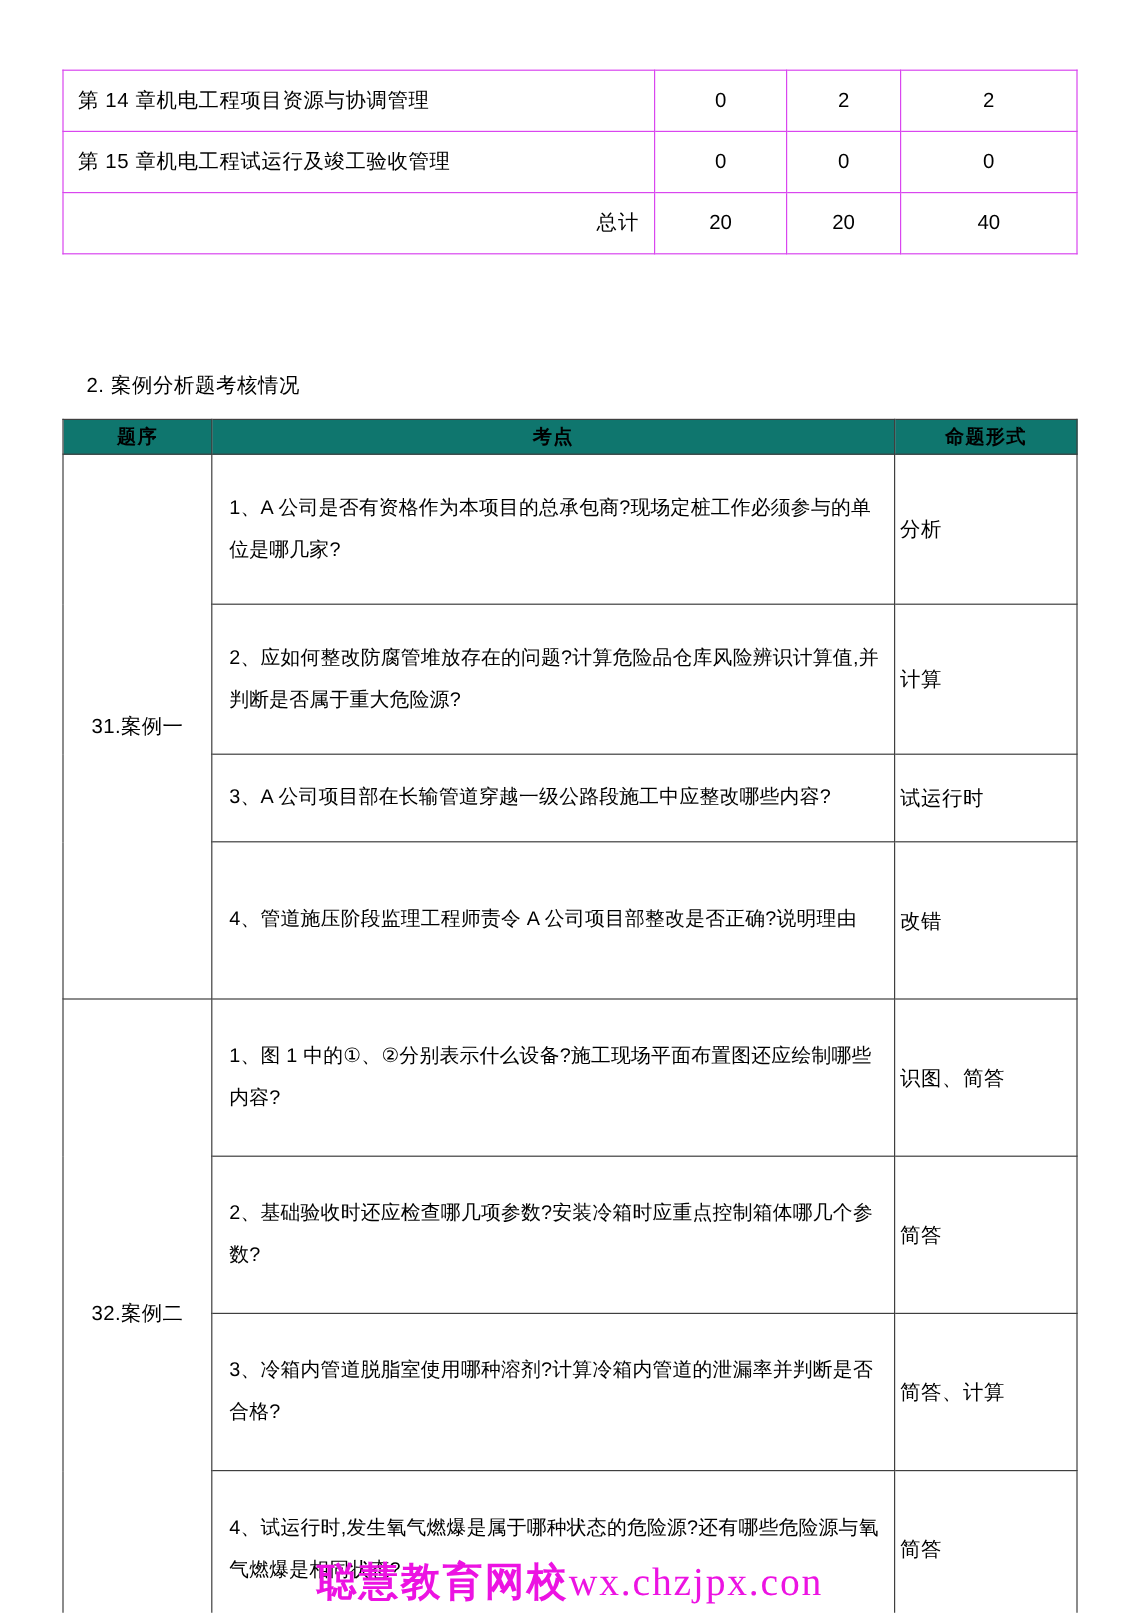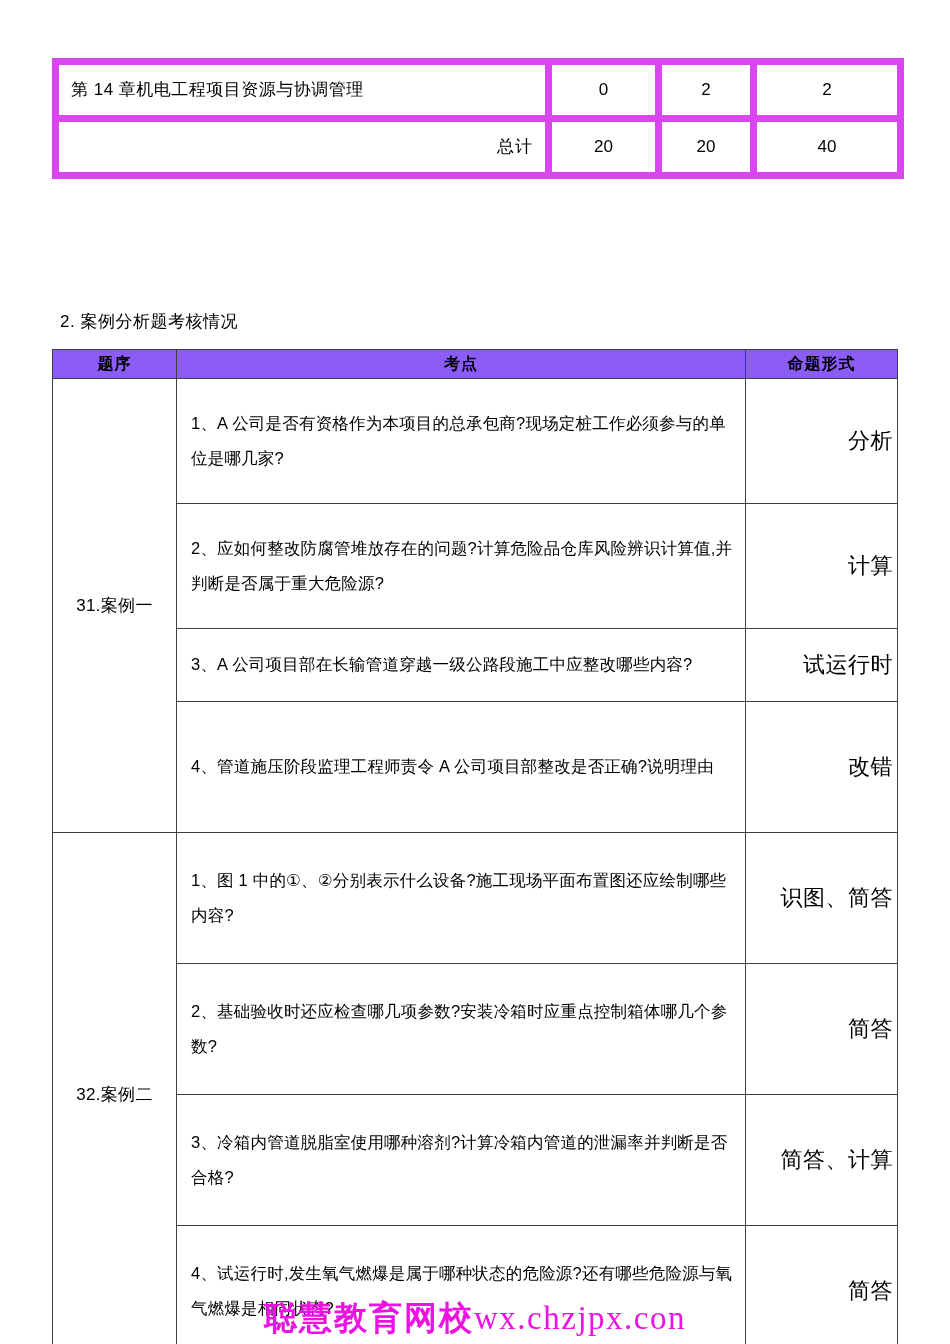--- a/index.html
+++ b/index.html
@@ -24,21 +24,21 @@
   
   .top-table {
     position: absolute;
     left: 52px;
     top: 58px;
     width: 845px;
     border-collapse: collapse;
     table-layout: fixed;
   }
   .top-table td {
-    border: 7px solid #d946ef;
+    border: 1px solid #d946ef;
     height: 50px;
     font-size: 17px;
     padding: 0 12px;
     vertical-align: middle;
     line-height: 1.4;
   }
   .top-table td.chapter {
     text-align: left;
     letter-spacing: 0.5px;
   }
@@ -47,21 +47,21 @@
     padding: 0;
   }
   .top-table td.total-label {
     text-align: right;
     letter-spacing: 1px;
   }
 
   
   .section-heading {
     position: absolute;
-    left: 60px;
+    left: 72px;
     top: 310px;
     font-size: 17px;
     letter-spacing: 0.5px;
     white-space: nowrap;
   }
 
   
   .case-table {
     position: absolute;
     left: 52px;
@@ -69,21 +69,21 @@
     width: 845px;
     border-collapse: collapse;
     table-layout: fixed;
   }
   .case-table th,
   .case-table td {
     border: 1px solid #3f3f3f;
     vertical-align: middle;
   }
   .case-table thead th {
-    background: #8b5cf6;
+    background: #0f766e;
     height: 28px;
     font-size: 16px;
     font-weight: bold;
     font-family: "Liberation Serif", "DejaVu Serif", serif;
     text-align: center;
     letter-spacing: 1px;
     padding: 0;
   }
   .case-table td.case-label {
     text-align: center;
@@ -93,22 +93,22 @@
     margin-top: 28px;
   }
   .case-table td.question {
     font-size: 16.5px;
     line-height: 2.15;
     padding: 10px 10px 10px 14px;
     text-align: left;
     letter-spacing: 0.2px;
   }
   .case-table td.form {
-    text-align: right;
-    font-size: 22px;
+    text-align: left;
+    font-size: 17px;
     letter-spacing: 0.5px;
     padding: 0 4px;
   }
 
   .q-2line { height: 104px; margin-top: 26px; }
   .q-1line { height: 52px; }
   .q-tall  { height: 110px; }
 
   
   .watermark {
@@ -145,20 +145,26 @@
       <col style="width:147px">
     </colgroup>
     <tbody>
       <tr>
         <td class="chapter">第 14 章机电工程项目资源与协调管理</td>
         <td class="num">0</td>
         <td class="num">2</td>
         <td class="num">2</td>
       </tr>
       <tr>
+        <td class="chapter">第 15 章机电工程试运行及竣工验收管理</td>
+        <td class="num">0</td>
+        <td class="num">0</td>
+        <td class="num">0</td>
+      </tr>
+      <tr>
         <td class="total-label">总计</td>
         <td class="num">20</td>
         <td class="num">20</td>
         <td class="num">40</td>
       </tr>
     </tbody>
   </table>
 
   <div class="section-heading">2. 案例分析题考核情况</div>
 

